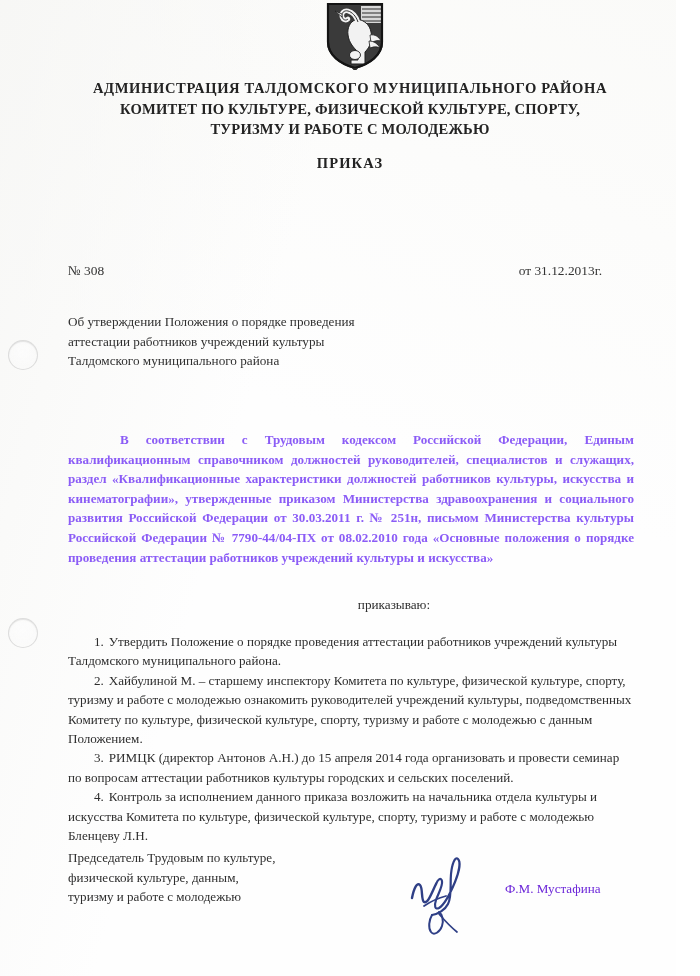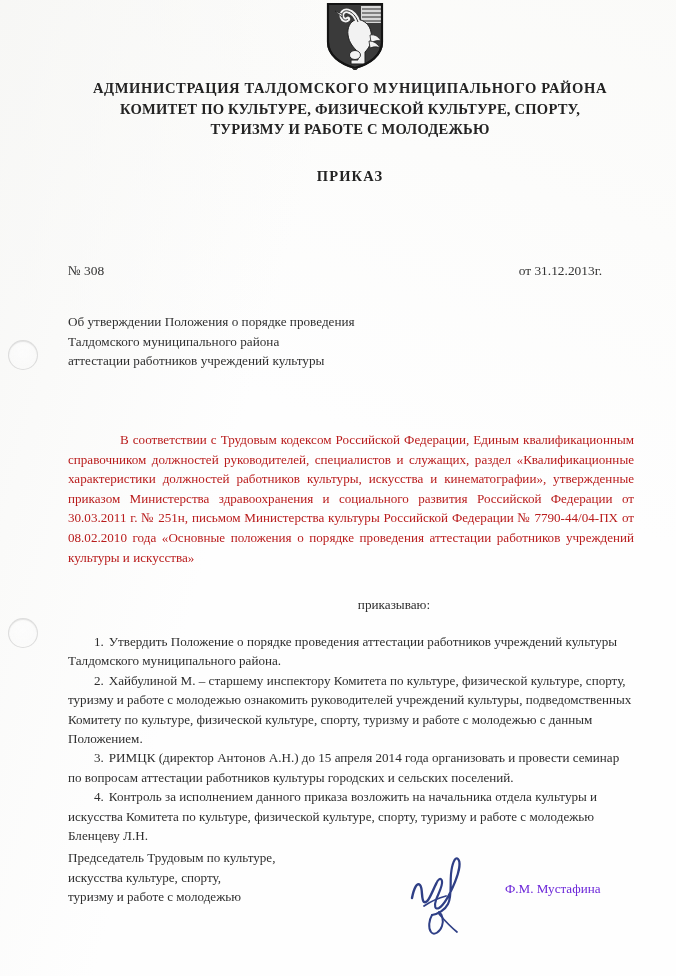--- a/index.html
+++ b/index.html
@@ -52,21 +52,21 @@
     font-size: 14.6px;
     line-height: 20.5px;
     letter-spacing: 0.2px;
     color: #232323;
   }
   .org-header .l1 { letter-spacing: 0.6px; }
 
   .doc-type {
     position: absolute;
     left: 0;
-    top: 168px;
+    top: 155px;
     width: 700px;
     text-align: center;
     font-weight: bold;
     font-size: 14.5px;
     letter-spacing: 1.1px;
     color: #232323;
   }
 
   
   .meta-row {
@@ -95,22 +95,23 @@
   
   .preamble {
     position: absolute;
     left: 68px;
     top: 430px;
     width: 566px;
     font-size: 13.1px;
     line-height: 19.6px;
     text-align: justify;
     text-indent: 52px;
-    color: #b91c1c;
+    color: #8b5cf6;
     hyphens: none;
+    font-weight: bold;
   }
 
   
   .orders-word {
     position: absolute;
     left: 0;
     top: 597px;
     width: 700px;
     text-align: center;
     font-size: 13.2px;
@@ -232,22 +233,22 @@
 
   <div class="doc-type layer">ПРИКАЗ</div>
 
   <div class="meta-row layer">
     <span class="num">№ 308</span>
     <span class="date">от 31.12.2013г.</span>
   </div>
 
   <div class="subject layer">
     <div>Об утверждении Положения о порядке проведения</div>
+    <div>аттестации работников учреждений культуры</div>
     <div>Талдомского муниципального района</div>
-    <div>аттестации работников учреждений культуры</div>
   </div>
 
   <div class="preamble layer">В соответствии с Трудовым кодексом Российской Федерации, Единым квалификационным справочником  должностей руководителей, специалистов и служащих, раздел «Квалификационные характеристики должностей работников культуры, искусства и кинематографии», утвержденные приказом Министерства здравоохранения и социального развития Российской Федерации от 30.03.2011 г. № 251н, письмом Министерства культуры Российской Федерации № 7790-44/04-ПХ от 08.02.2010 года «Основные положения о порядке проведения аттестации работников учреждений культуры и искусства»</div>
 
   <div class="orders-word layer">приказываю:</div>
 
   <div class="items layer">
     <p class="item">
       <span class="n">1.</span><span>Утвердить Положение о порядке проведения аттестации работников учреждений культуры Талдомского муниципального района.</span>
     </p>
@@ -257,21 +258,21 @@
     <p class="item">
       <span class="n">3.</span><span>РИМЦК (директор Антонов А.Н.) до 15 апреля 2014 года организовать и провести семинар по вопросам аттестации работников культуры городских и сельских поселений.</span>
     </p>
     <p class="item">
       <span class="n">4.</span><span>Контроль за исполнением данного приказа возложить на начальника отдела культуры и искусства Комитета по культуре, физической культуре, спорту, туризму и работе с молодежью Бленцеву Л.Н.</span>
     </p>
   </div>
 
   <div class="sig-title layer">
     <div>Председатель Трудовым по культуре,</div>
-    <div>искусства культуре, спорту,</div>
+    <div>физической культуре, данным,</div>
     <div>туризму и работе с молодежью</div>
   </div>
 
   <div class="signature">
     <svg width="105" height="90" viewBox="0 0 105 90" xmlns="http://www.w3.org/2000/svg">
       <g fill="none" stroke="#2f3f86" stroke-linecap="round" stroke-linejoin="round">
         <path d="M4,46 C6,36 9,30 12,33 C15,36 13,48 16,50 C20,52 24,40 28,32" stroke-width="2.4"></path>
         <path d="M28,32 C30,27 33,25 34,29 C35,34 30,42 28,48 C26,54 27,58 31,56
                  C36,53 42,42 47,30 C51,20 53,10 50,7 C47,4 44,12 43,22
                  C42,33 44,44 40,52 C37,58 30,62 24,63" stroke-width="2.2"></path>

